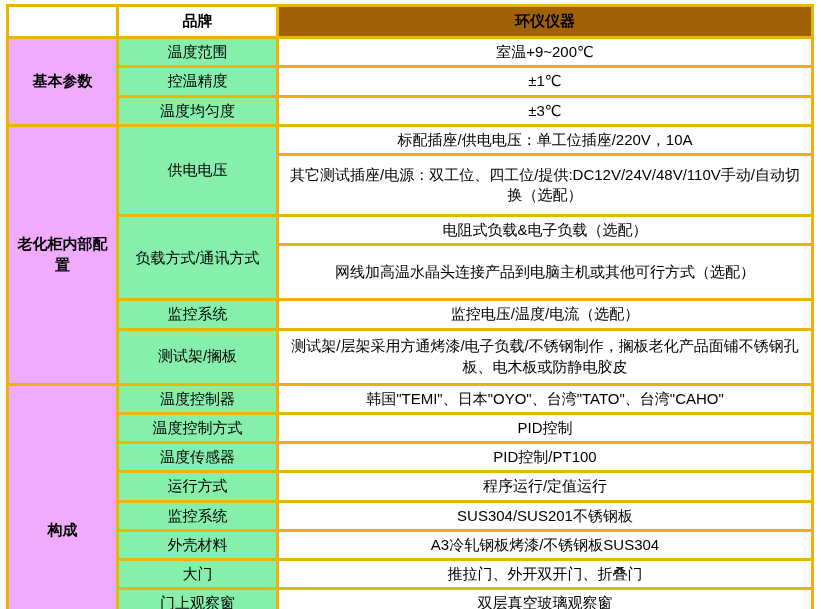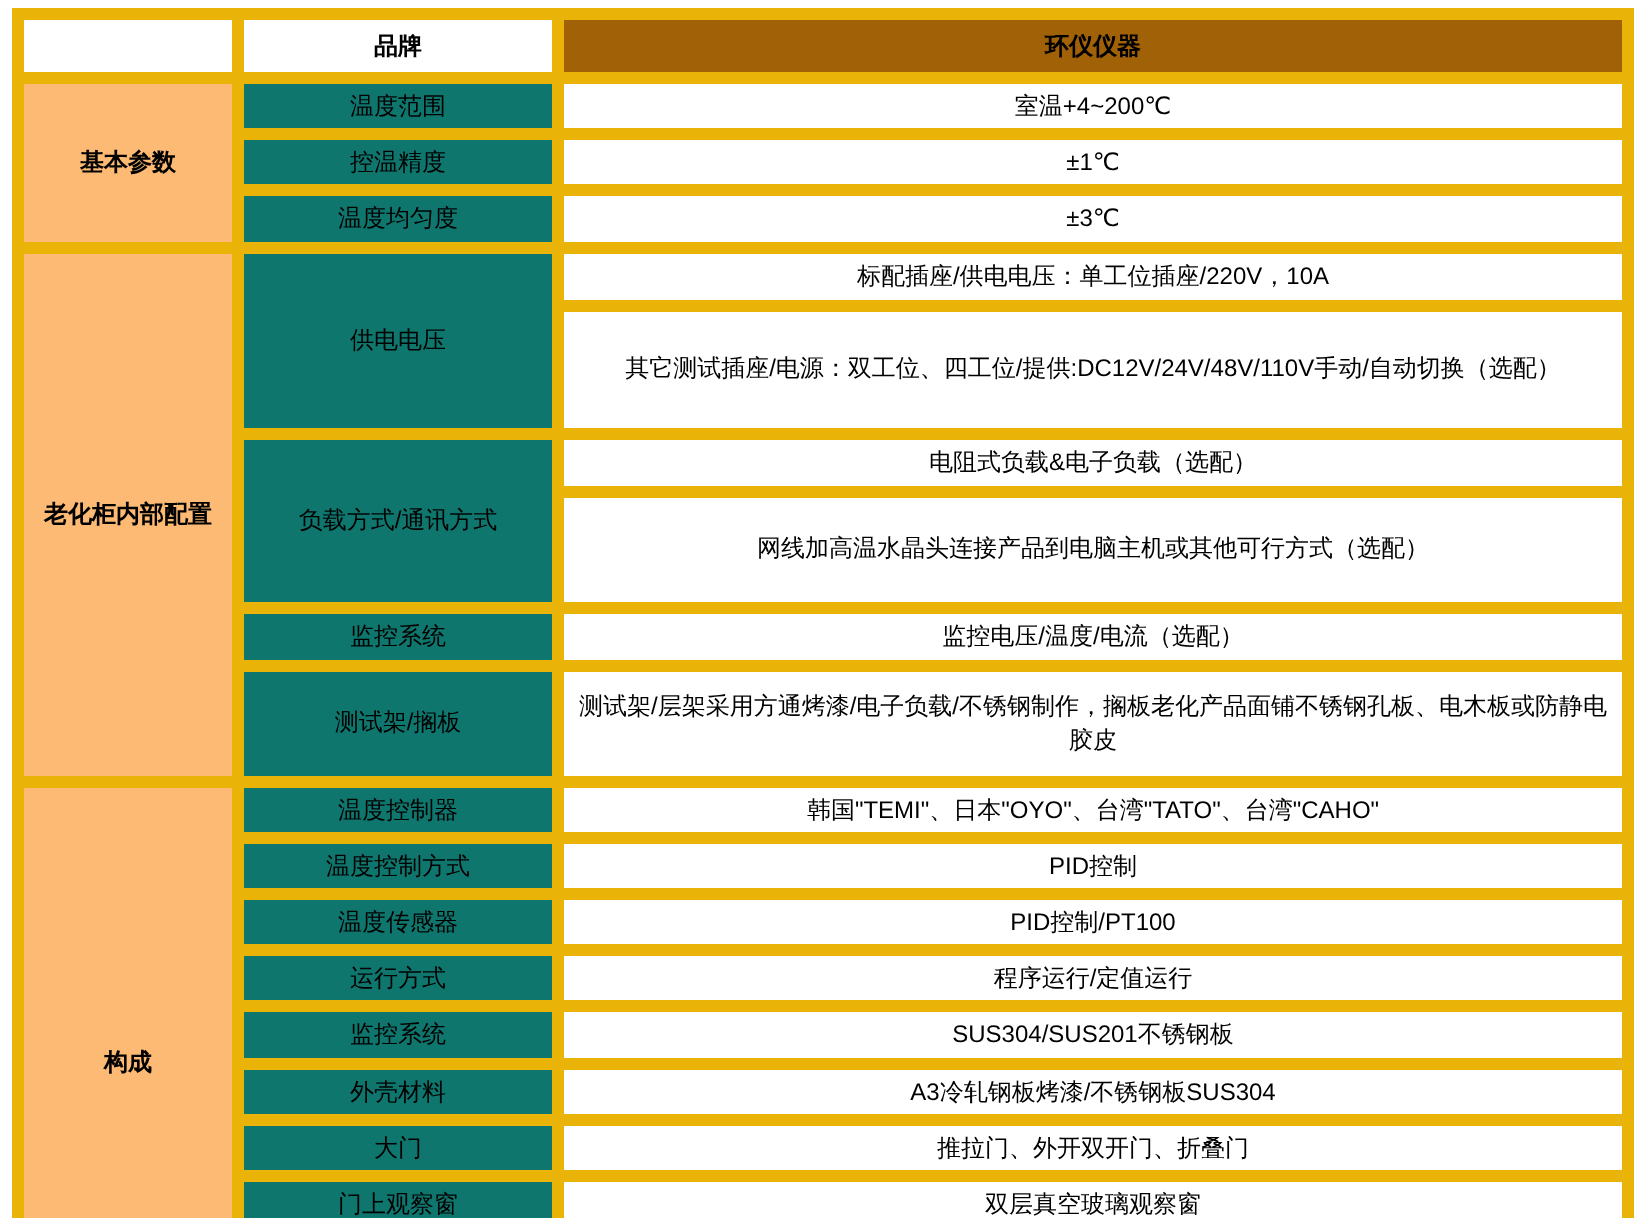--- a/index.html
+++ b/index.html
@@ -14,40 +14,40 @@
     color: #000000;
     overflow: hidden;
   }
   #spec-table {
     border-collapse: collapse;
     table-layout: fixed;
     width: 805px;
     margin: 4px 0 0 6px;
   }
   #spec-table td {
-    border: 6px solid #eab308;
+    border: 3px solid #eab308;
     text-align: center;
     vertical-align: middle;
-    font-size: 12px;
+    font-size: 15px;
     line-height: 1.35;
     padding: 3px 4px;
     word-break: break-all;
   }
   
   col.c1 { width: 110px; }
   col.c2 { width: 160px; }
   col.c3 { width: 535px; }
 
   td.section {
-    background: #fdba74;
+    background: #f0abfc;
     font-weight: bold;
     font-size: 16px;
   }
   td.label {
-    background: #0f766e;
+    background: #86efac;
     font-size: 14.5px;
   }
   td.head-label {
     background: #ffffff;
     font-weight: bold;
     font-size: 17px;
   }
   td.head-value {
     background: #a16207;
     font-weight: bold;
@@ -81,21 +81,21 @@
 
     <tr class="row-h1">
       <td class="blank"></td>
       <td class="head-label">品牌</td>
       <td class="head-value">环仪仪器</td>
     </tr>
 
     <tr class="row-h2">
       <td class="section" rowspan="3">基本参数</td>
       <td class="label">温度范围</td>
-      <td class="value">室温+4~200℃</td>
+      <td class="value">室温+9~200℃</td>
     </tr>
     <tr class="row-h2">
       <td class="label">控温精度</td>
       <td class="value">±1℃</td>
     </tr>
     <tr class="row-h2">
       <td class="label">温度均匀度</td>
       <td class="value">±3℃</td>
     </tr>
 

